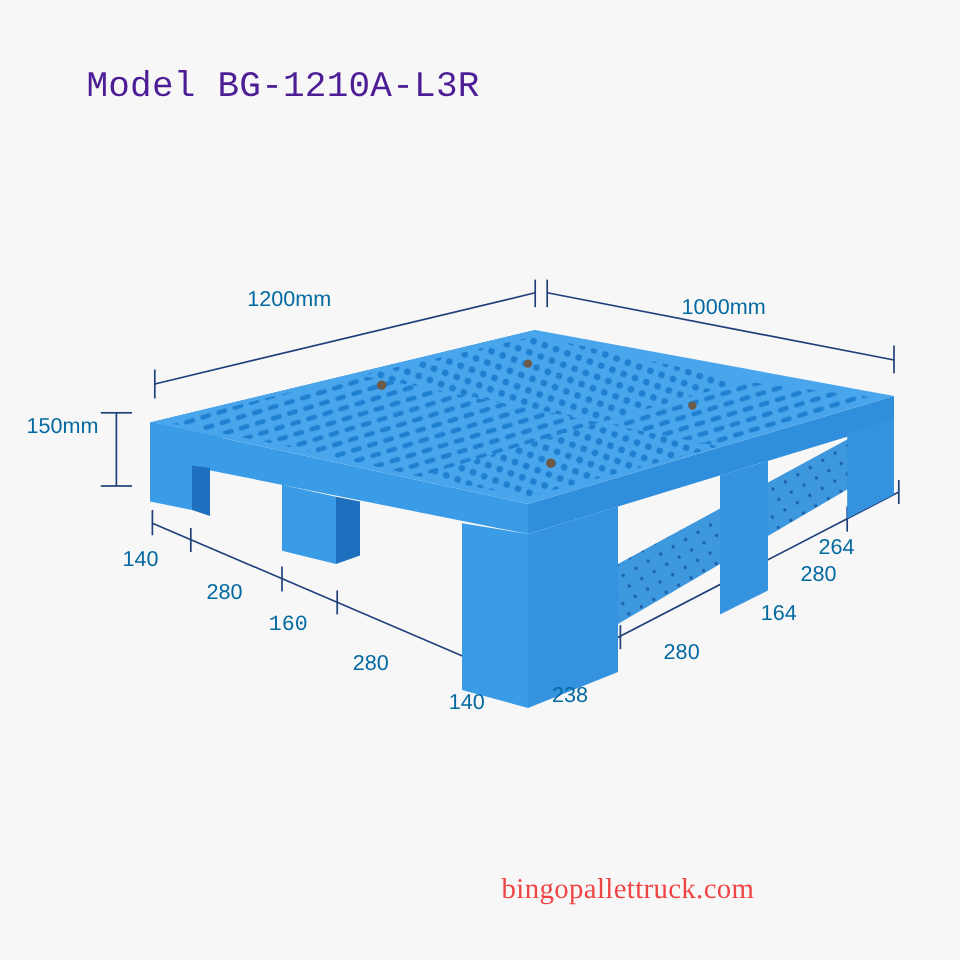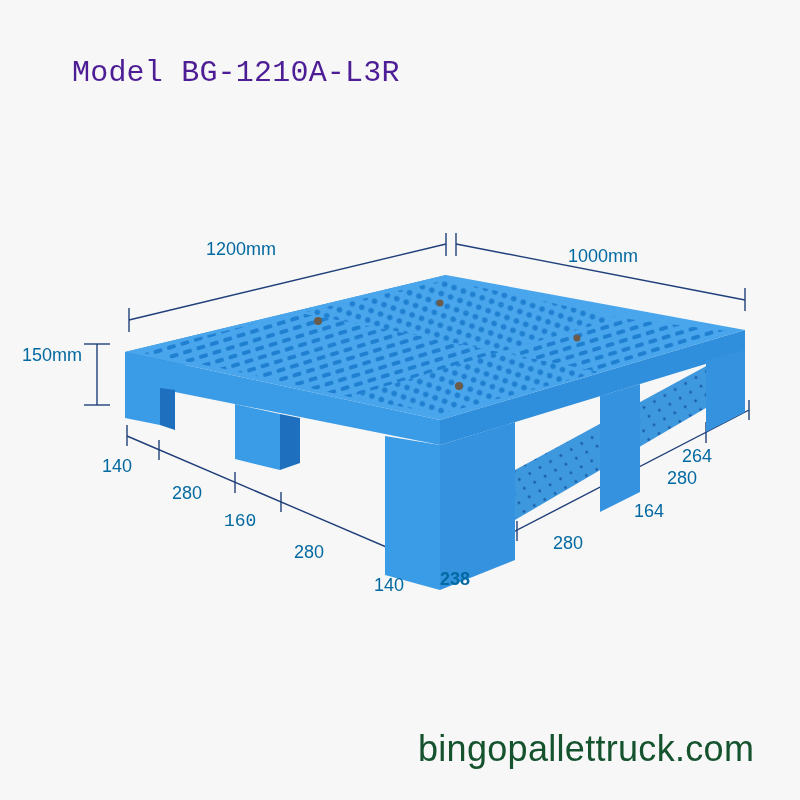--- a/index.html
+++ b/index.html
@@ -1,22 +1,22 @@
 <!DOCTYPE html>
 <html><head>
 <meta charset="utf-8">
 <style>
   html, body { margin:0; padding:0; }
   body { width:800px; height:800px; background:#f7f7f7; position:relative; overflow:hidden;
          font-family:"Liberation Sans", sans-serif; }
   .title { position:absolute; left:72px; top:56px; font-family:Liberation Mono, monospace;
            font-size:30px; color:#4c1d95; letter-spacing:0.2px; font-weight:normal; }
   .dim { position:absolute; font-family:"Liberation Sans", sans-serif; font-size:18px; color:#0369a1; white-space:nowrap; }
-  .watermark { position:absolute; left:418px; top:728px; font-family:Liberation Sans, sans-serif;
-               font-size:36px; color:#14532d; letter-spacing:0.3px; }
+  .watermark { position:absolute; left:418px; top:728px; font-family:Liberation Serif, serif;
+               font-size:24px; color:#ef4444; letter-spacing:0.3px; }
   svg.stage { position:absolute; left:0; top:0; }
 </style>
 </head>
 <body>
 
 <svg class="stage" width="800" height="800" viewBox="0 0 800 800">
   <defs>
     <pattern id="holes" width="14" height="9" patternUnits="userSpaceOnUse" patternTransform="rotate(-17)">
       <rect width="14" height="9" fill="#4aa6ec"></rect>
       <rect x="2" y="2" width="9" height="4" rx="1.5" fill="#1f7fd0"></rect>
@@ -102,19 +102,19 @@
 <div class="dim" style="left:206px;top:239px;">1200mm</div>
 <div class="dim" style="left:568px;top:246px;">1000mm</div>
 <div class="dim" style="left:22px;top:345px;">150mm</div>
 
 <div class="dim" style="left:102px;top:456px;">140</div>
 <div class="dim" style="left:172px;top:483px;">280</div>
 <div class="dim" style="left:224px;top:511px;font-family:Liberation Mono, monospace;">160</div>
 <div class="dim" style="left:294px;top:542px;">280</div>
 <div class="dim" style="left:374px;top:575px;">140</div>
 
-<div class="dim" style="left:440px;top:569px;font-weight:bold;">238</div>
+<div class="dim" style="left:460px;top:569px;">238</div>
 <div class="dim" style="left:553px;top:533px;">280</div>
 <div class="dim" style="left:618px;top:501px;margin-left:16px;">164</div>
 <div class="dim" style="left:667px;top:468px;">280</div>
 <div class="dim" style="left:682px;top:446px;">264</div>
 
 <div class="watermark">bingopallettruck.com</div>
 
 </body></html>

